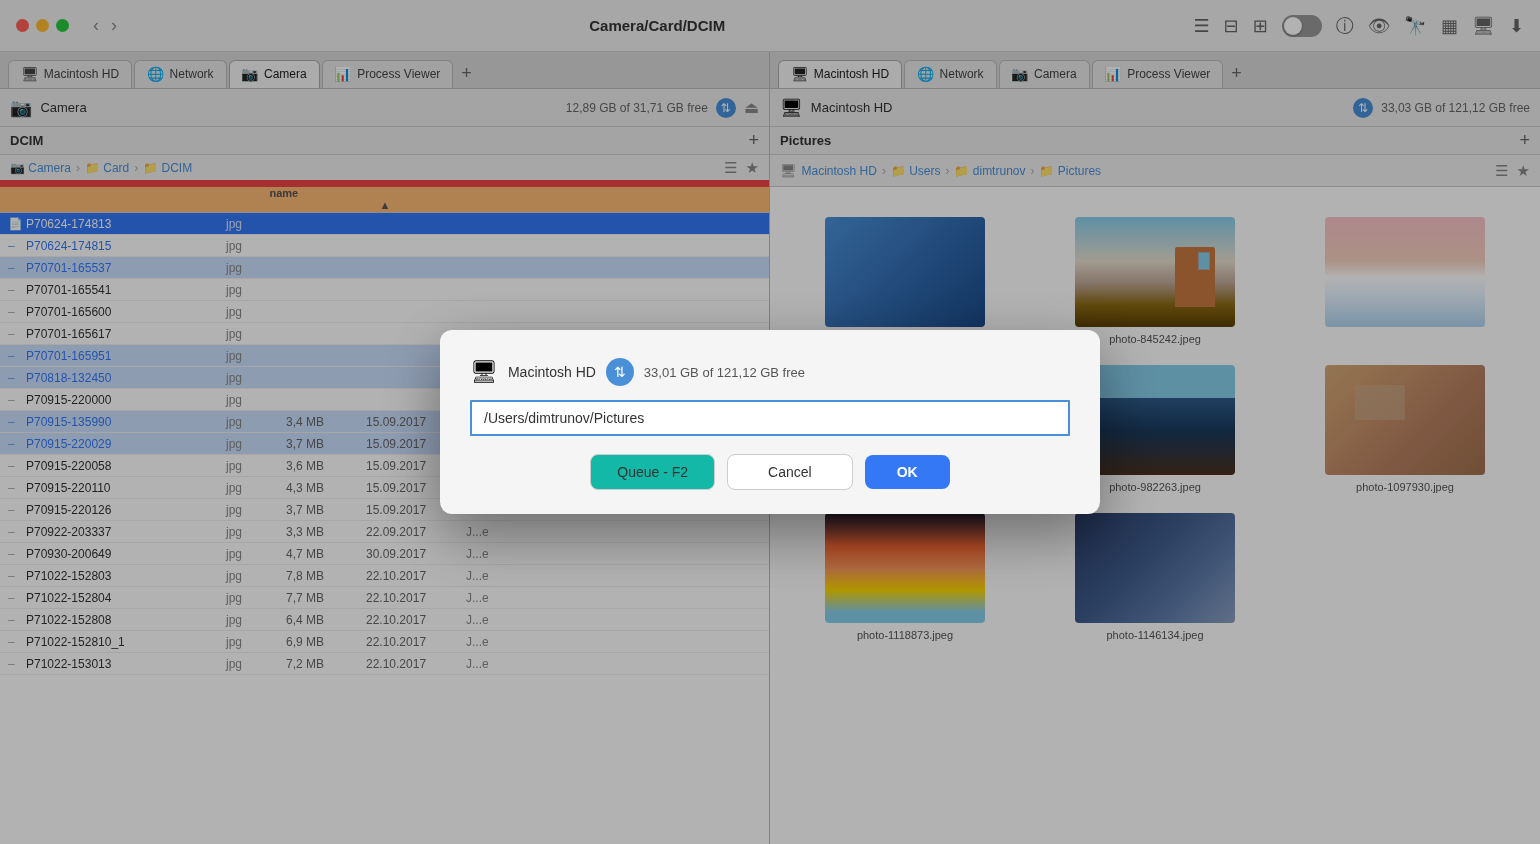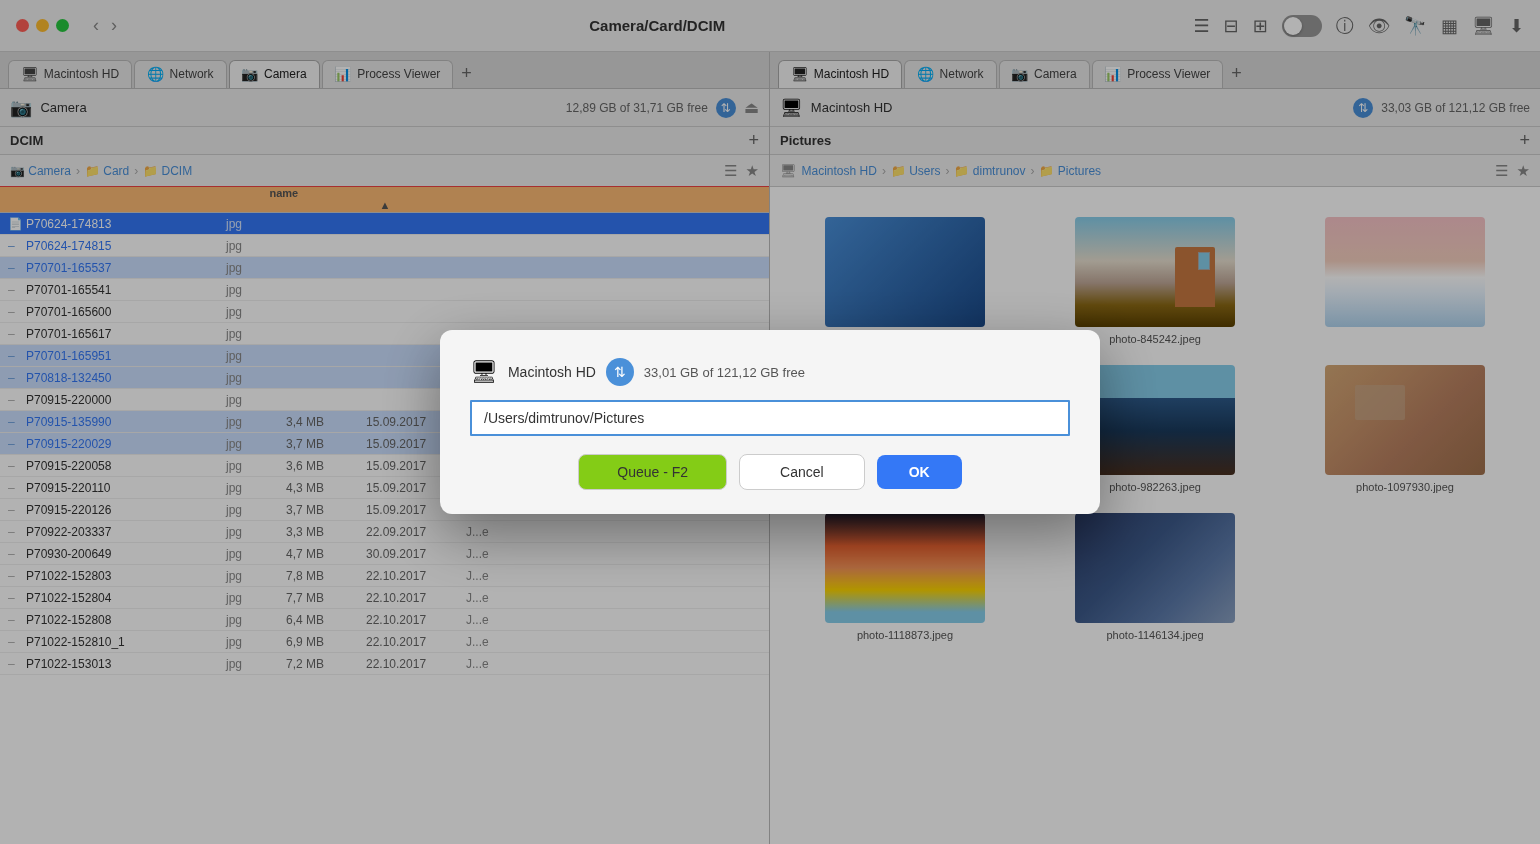--- a/index.html
+++ b/index.html
@@ -113,21 +113,21 @@
     .disk-space { font-size: 12px; color: #666; }
     .eject-btn {
       background: none; border: none; color: #888; font-size: 16px; cursor: pointer;
     }
 
     
     .path-bar {
       display: flex;
       align-items: center;
       background: #f0f0f0;
-      border-bottom: 1px solid #ef4444;
+      border-bottom: 7px solid #ef4444;
       height: 32px;
       padding: 0 10px;
       gap: 5px;
       font-size: 12px;
       color: #444;
     }
     .path-sep { color: #aaa; }
     .path-item { color: #4a90d9; cursor: pointer; }
     .path-actions {
       margin-left: auto; display: flex; gap: 8px;
@@ -324,22 +324,22 @@
       outline: none;
       margin-bottom: 18px;
     }
     .dialog-buttons {
       display: flex;
       justify-content: center;
       gap: 12px;
       align-items: center;
     }
     .btn-queue {
-      padding: 9px 38px;
-      background: #84cc16;
+      padding: 9px 26px;
+      background: #14b8a6;
       border: 1px solid #ccc;
       border-radius: 8px;
       font-size: 14px;
       color: #333;
       cursor: pointer;
     }
     .btn-cancel {
       padding: 9px 40px;
       background: white;
       border: 1px solid #ccc;

